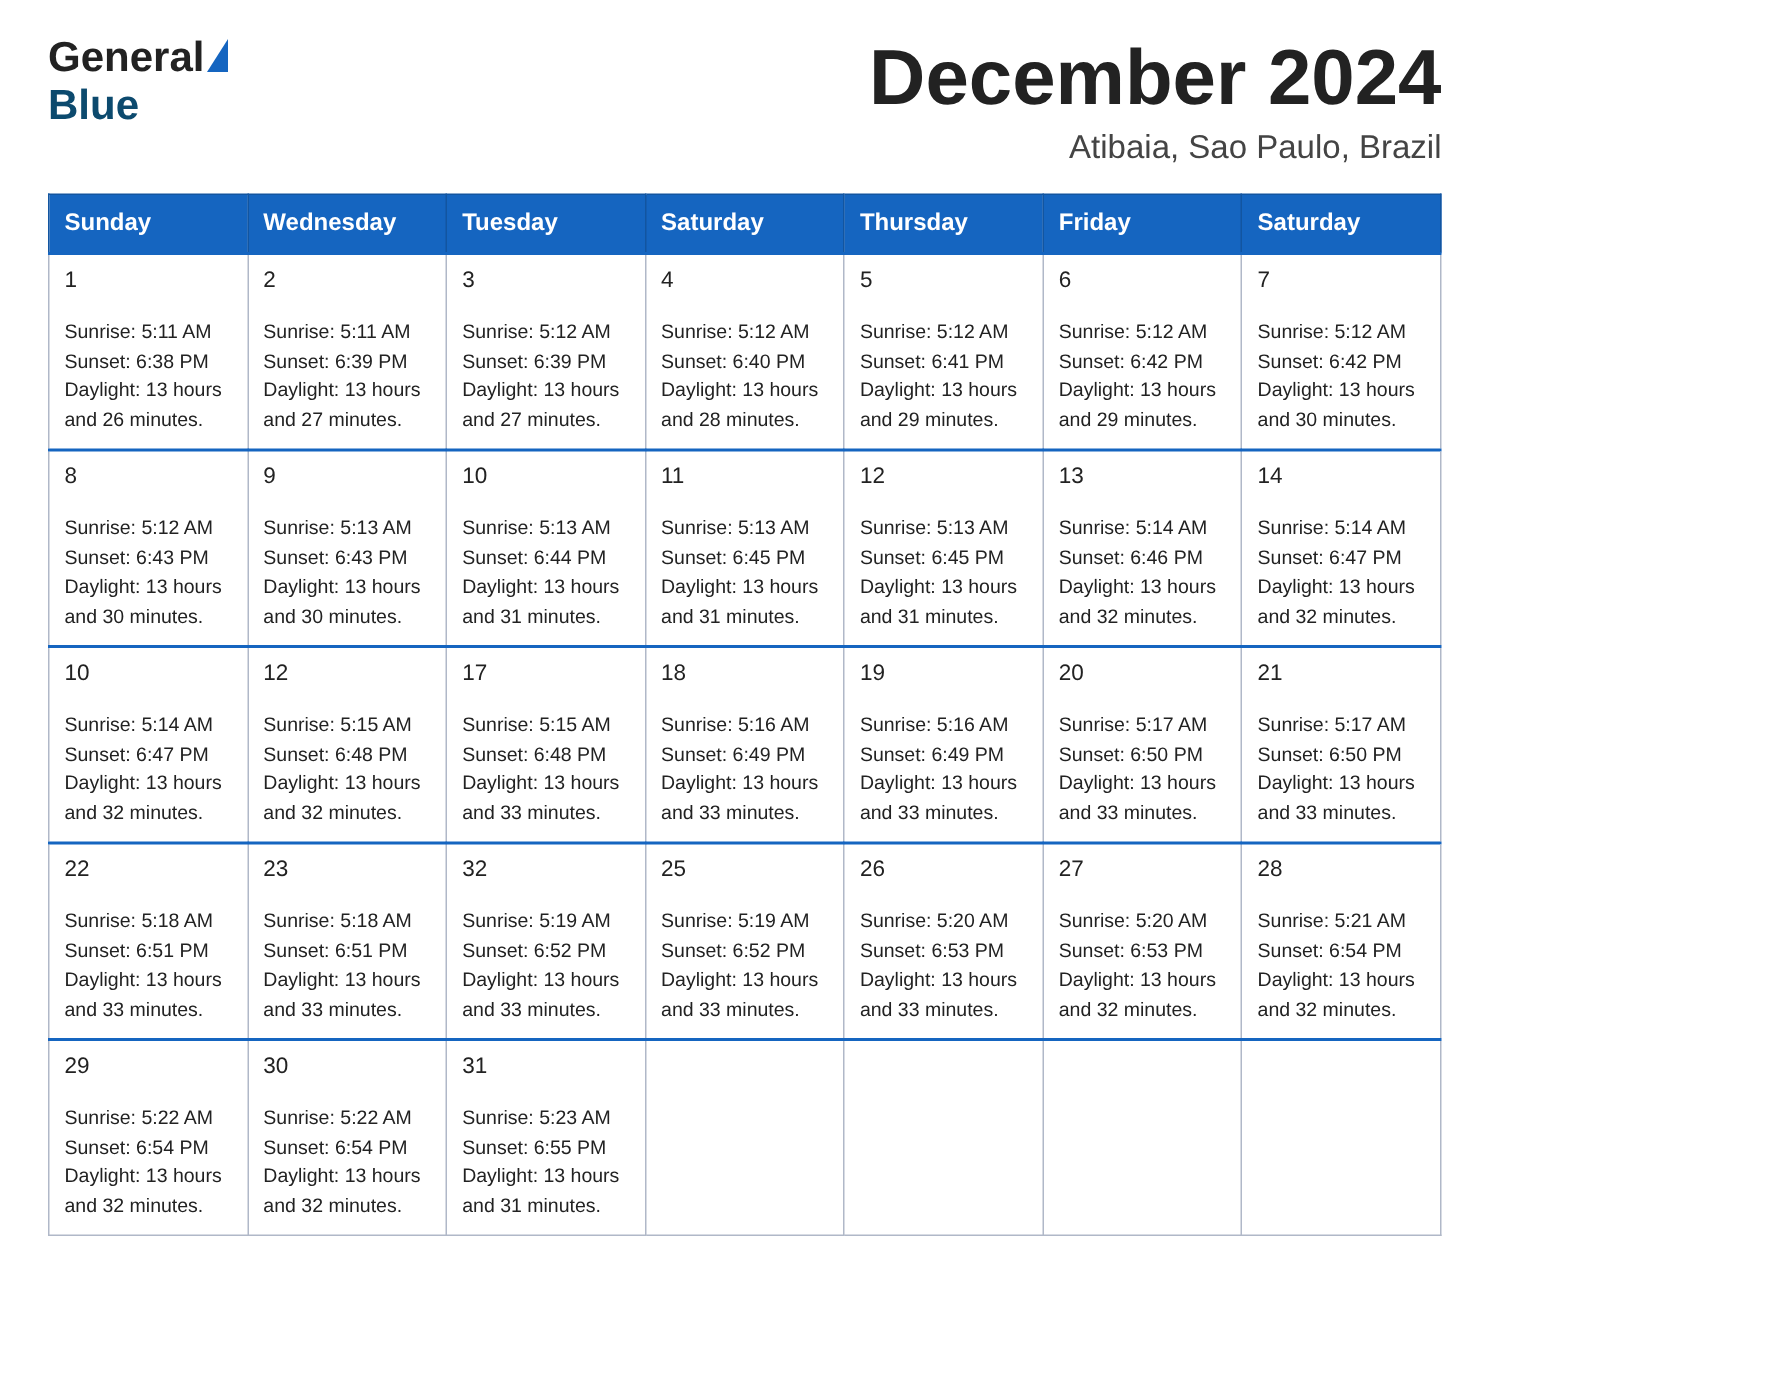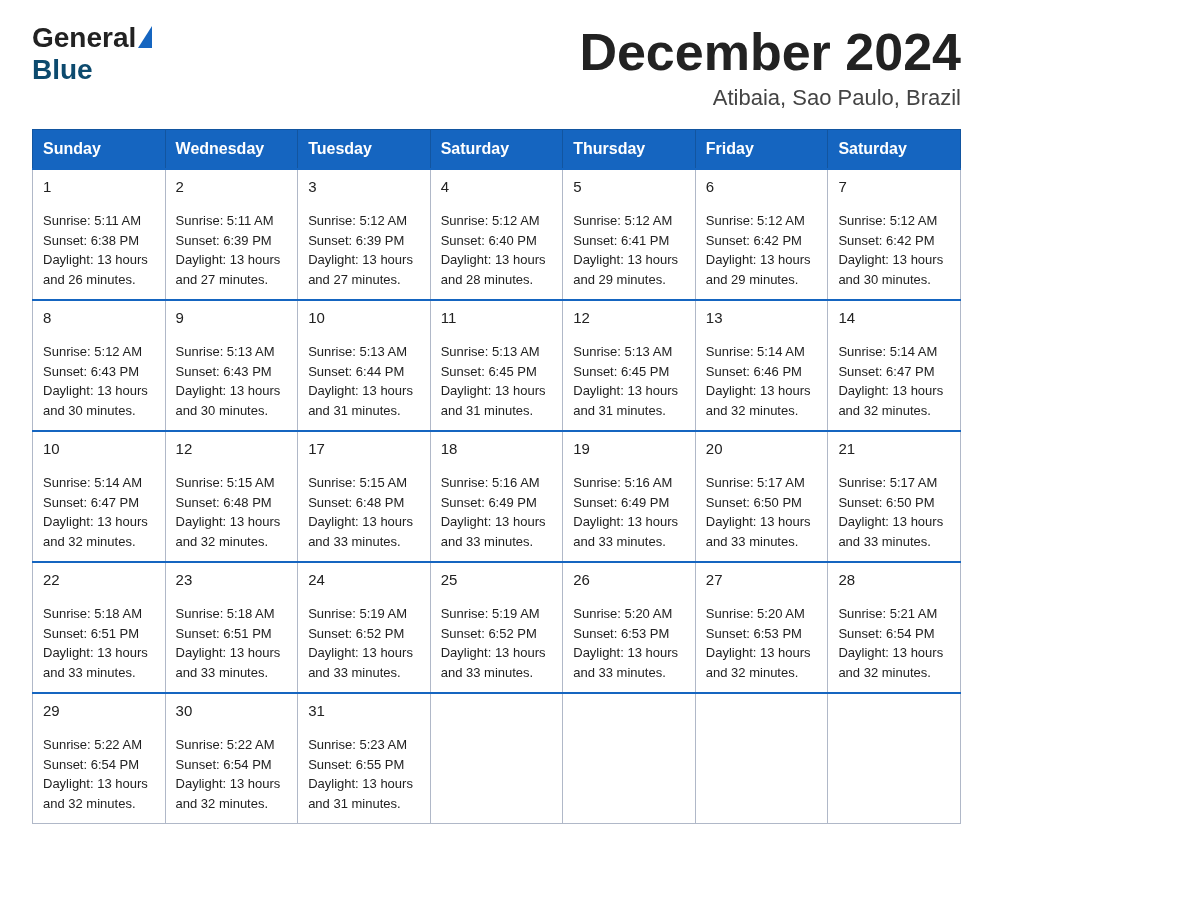--- a/index.html
+++ b/index.html
@@ -231,21 +231,21 @@
         <tr>
           <td>
             <span class="day-num">22</span>
             <div class="day-info">Sunrise: 5:18 AM<br>Sunset: 6:51 PM<br>Daylight: 13 hours and 33 minutes.</div>
           </td>
           <td>
             <span class="day-num">23</span>
             <div class="day-info">Sunrise: 5:18 AM<br>Sunset: 6:51 PM<br>Daylight: 13 hours and 33 minutes.</div>
           </td>
           <td>
-            <span class="day-num">24</span>
+            <span class="day-num">32</span>
             <div class="day-info">Sunrise: 5:19 AM<br>Sunset: 6:52 PM<br>Daylight: 13 hours and 33 minutes.</div>
           </td>
           <td>
             <span class="day-num">25</span>
             <div class="day-info">Sunrise: 5:19 AM<br>Sunset: 6:52 PM<br>Daylight: 13 hours and 33 minutes.</div>
           </td>
           <td>
             <span class="day-num">26</span>
             <div class="day-info">Sunrise: 5:20 AM<br>Sunset: 6:53 PM<br>Daylight: 13 hours and 33 minutes.</div>
           </td>

